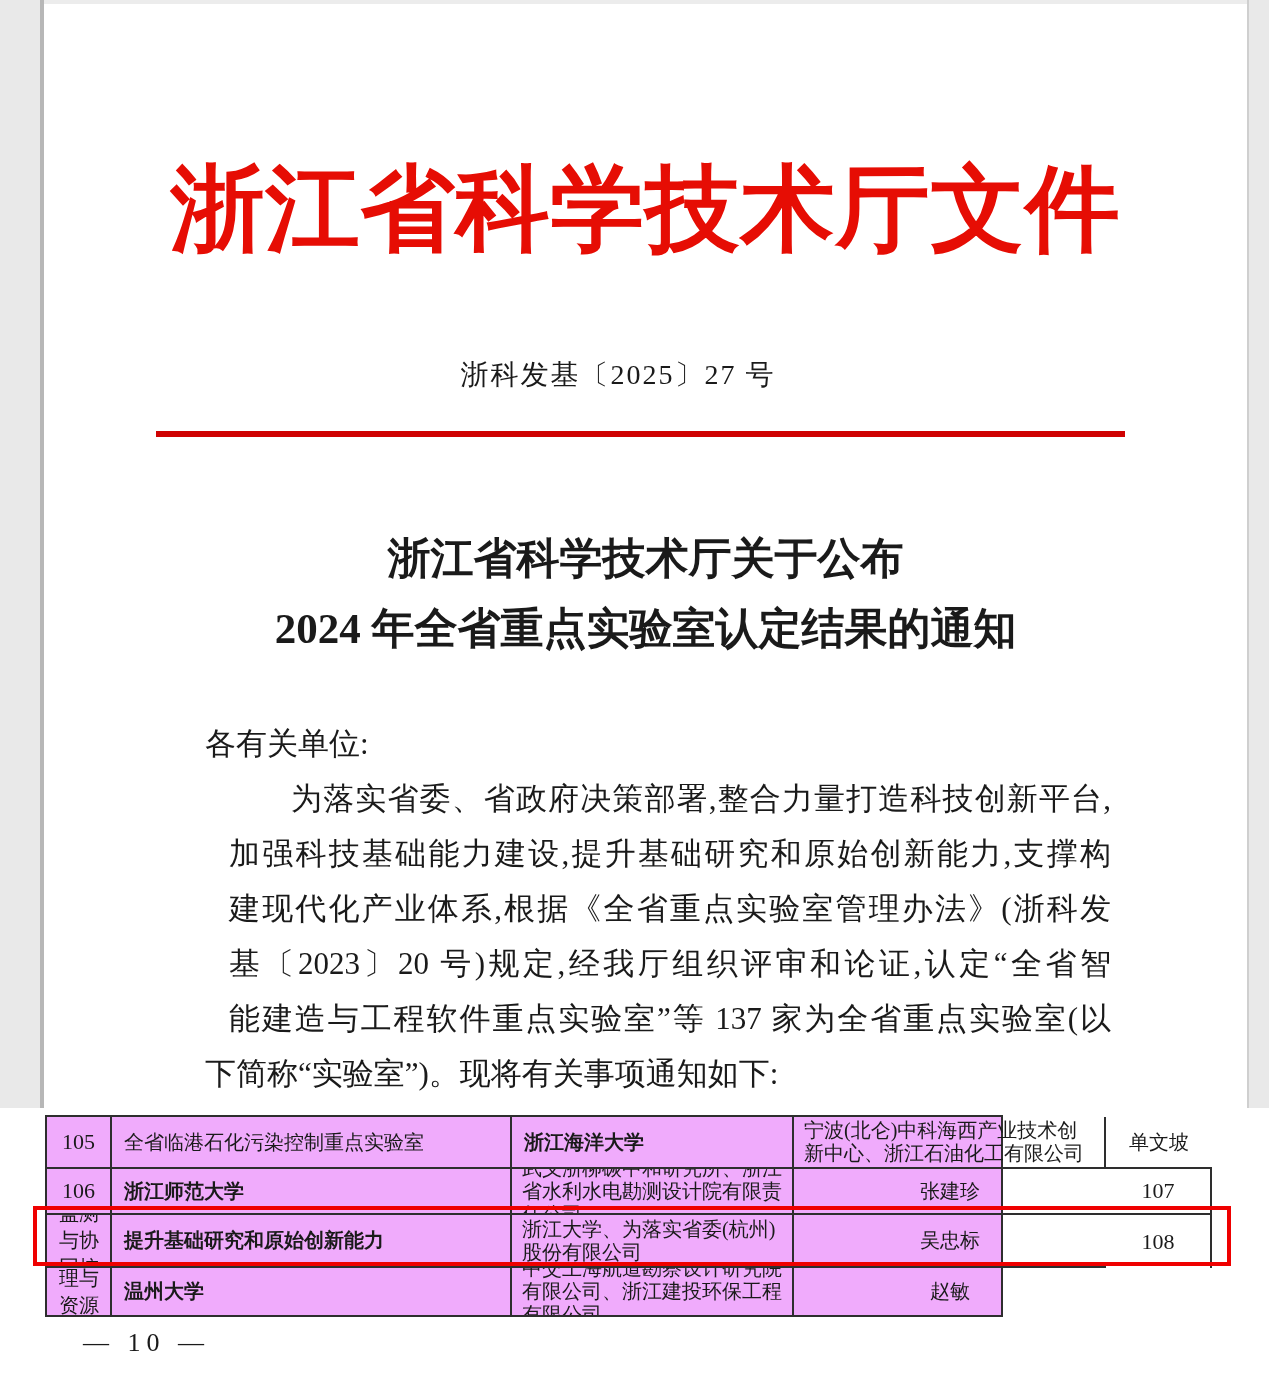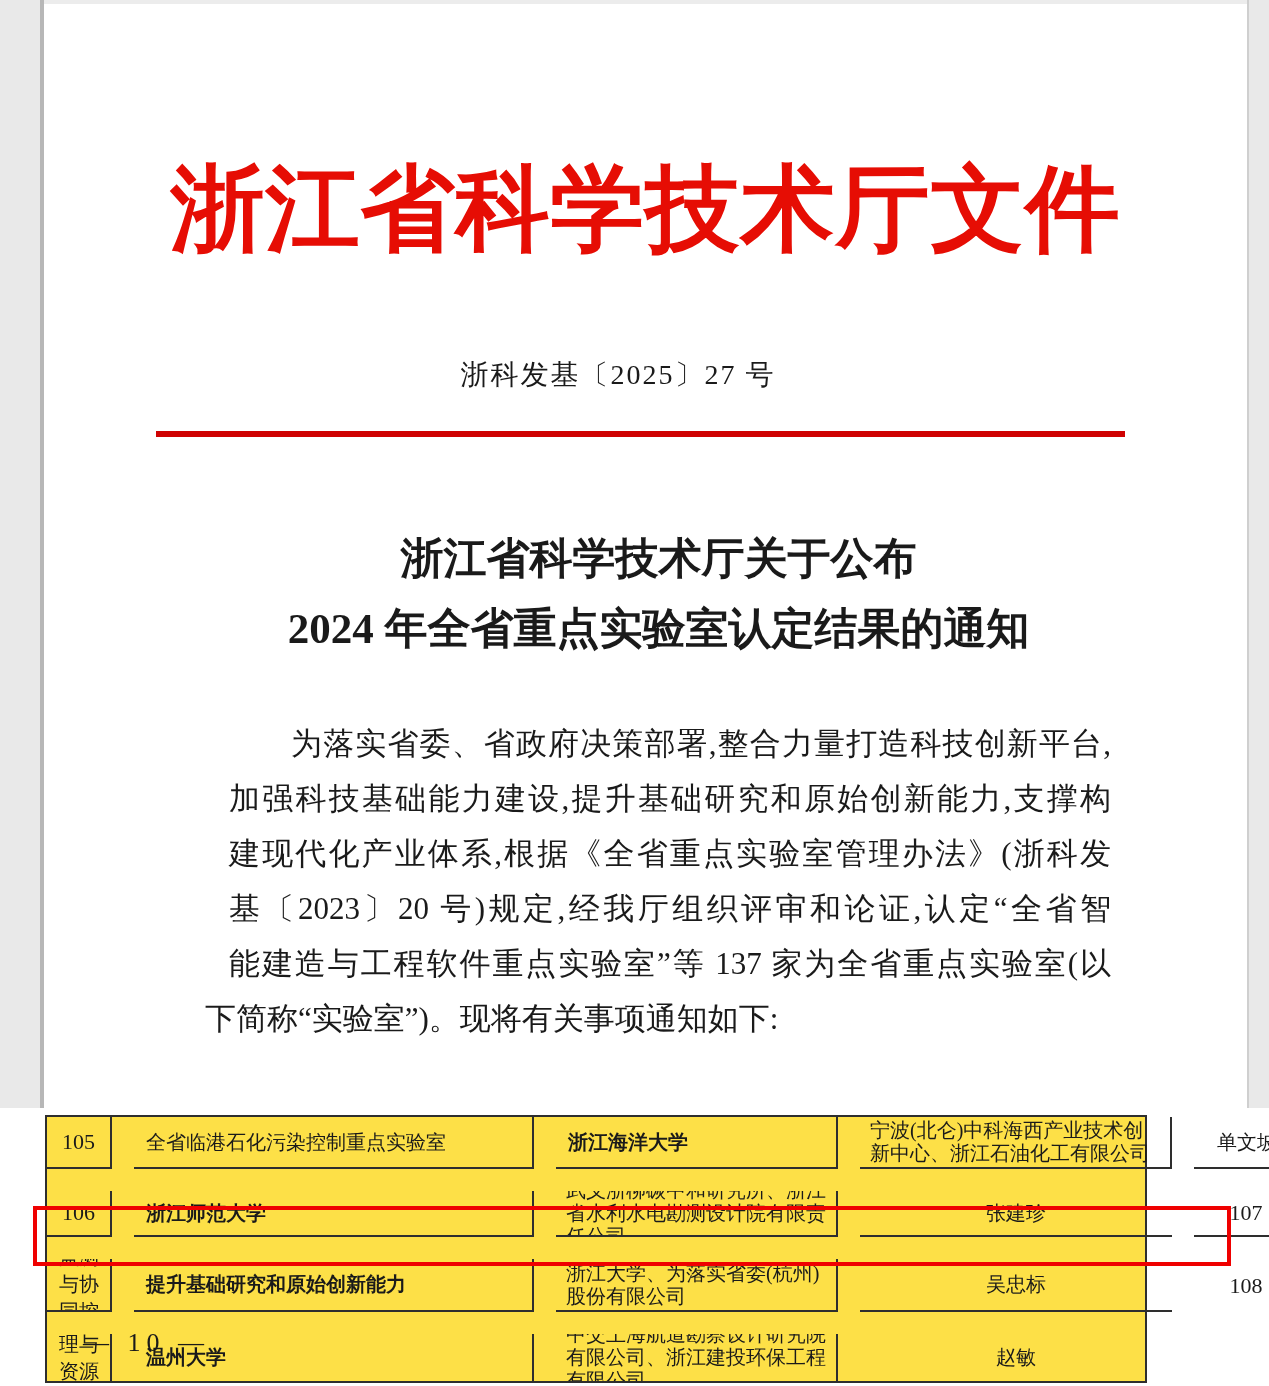--- a/index.html
+++ b/index.html
@@ -19,38 +19,38 @@
     position:absolute;top:146px;left:44px;width:1203px;text-align:center;
     font-size:94px;font-weight:bold;color:#e60d04;letter-spacing:1px;white-space:nowrap;
   }
   .doc-number{
     position:absolute;top:356px;left:44px;width:1148px;text-align:center;
     font-size:28px;letter-spacing:2px;white-space:nowrap;
   }
   .red-rule{position:absolute;top:431px;left:156px;width:969px;height:6px;background:#cf0202;}
 
   
-  .notice-heading{position:absolute;left:57px;width:1203px;text-align:center;
+  .notice-heading{position:absolute;left:44px;width:1203px;text-align:center;
     font-size:43px;font-weight:bold;white-space:nowrap;}
   .notice-heading.l1{top:530px;}
   .notice-heading.l2{top:600px;}
 
   
   .body-text{position:absolute;left:205px;top:716px;width:906px;font-size:31px;}
   .body-line{height:55px;line-height:55px;white-space:nowrap;}
   .body-line.justify{white-space:normal;text-align:justify;text-align-last:justify;margin-left:24px;}
   .body-line.indent{padding-left:62px;}
 
   
   .results-table{
-    position:absolute;left:45px;top:1115px;width:1102px;box-sizing:border-box;
+    position:absolute;left:45px;top:1115px;width:958px;box-sizing:border-box;
     border:2px solid #2e2e2e;display:grid;
     grid-template-columns:65px 400px 282px 312px 106px;
     grid-template-rows:52px 46px 53px 47px;
-    background:#fde047;font-size:20px;gap:22px;
+    background:#f0abfc;font-size:20px;
   }
   .cell{
     box-sizing:border-box;border-right:2px solid #2e2e2e;border-bottom:2px solid #2e2e2e;
     display:flex;align-items:center;overflow:hidden;
   }
   .cell.c-person{border-right:none;justify-content:center;}
   .cell.c-no{justify-content:center;font-size:22px;}
   .cell.c-lab{padding-left:12px;}
   .cell.c-inst{padding-left:12px;font-weight:bold;}
   .cell.c-part{padding:2px 8px 2px 10px;line-height:23px;}
@@ -73,20 +73,21 @@
 <div class="side-strip right"></div>
 
 <div class="doc-title">浙江省科学技术厅文件</div>
 <div class="doc-number">浙科发基〔2025〕27 号</div>
 <div class="red-rule"></div>
 
 <div class="notice-heading l1">浙江省科学技术厅关于公布</div>
 <div class="notice-heading l2">2024 年全省重点实验室认定结果的通知</div>
 
 <div class="body-text">
+  <div class="body-line">各有关单位:</div>
   <div class="body-line justify indent">为落实省委、省政府决策部署,整合力量打造科技创新平台,</div>
   <div class="body-line justify">加强科技基础能力建设,提升基础研究和原始创新能力,支撑构</div>
   <div class="body-line justify">建现代化产业体系,根据《全省重点实验室管理办法》(浙科发</div>
   <div class="body-line justify">基〔2023〕20 号)规定,经我厅组织评审和论证,认定“全省智</div>
   <div class="body-line justify">能建造与工程软件重点实验室”等 137 家为全省重点实验室(以</div>
   <div class="body-line">下简称“实验室”)。现将有关事项通知如下:</div>
 </div>
 
 <div class="results-table">
 

